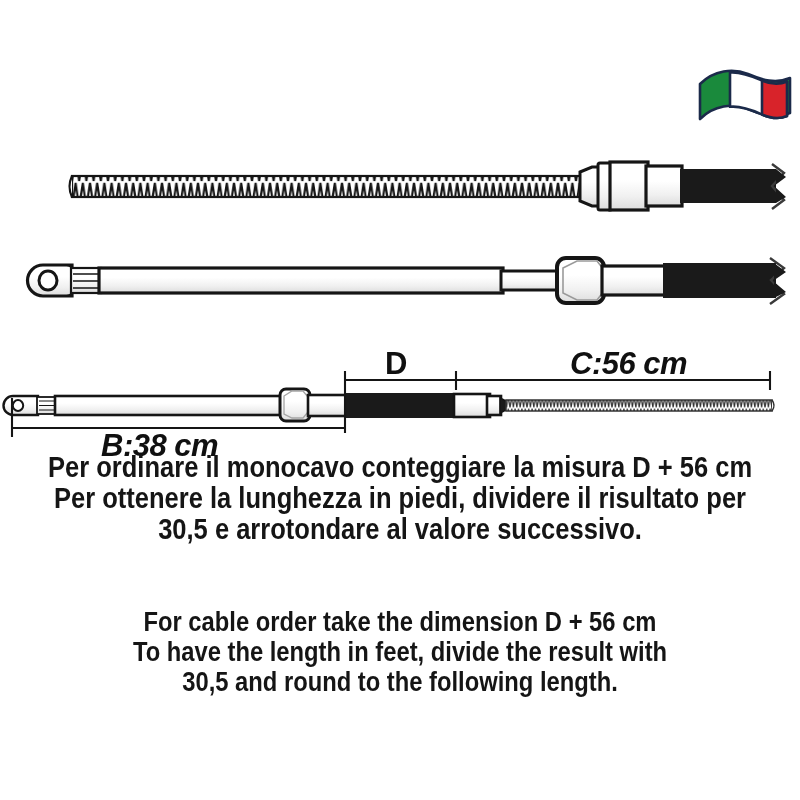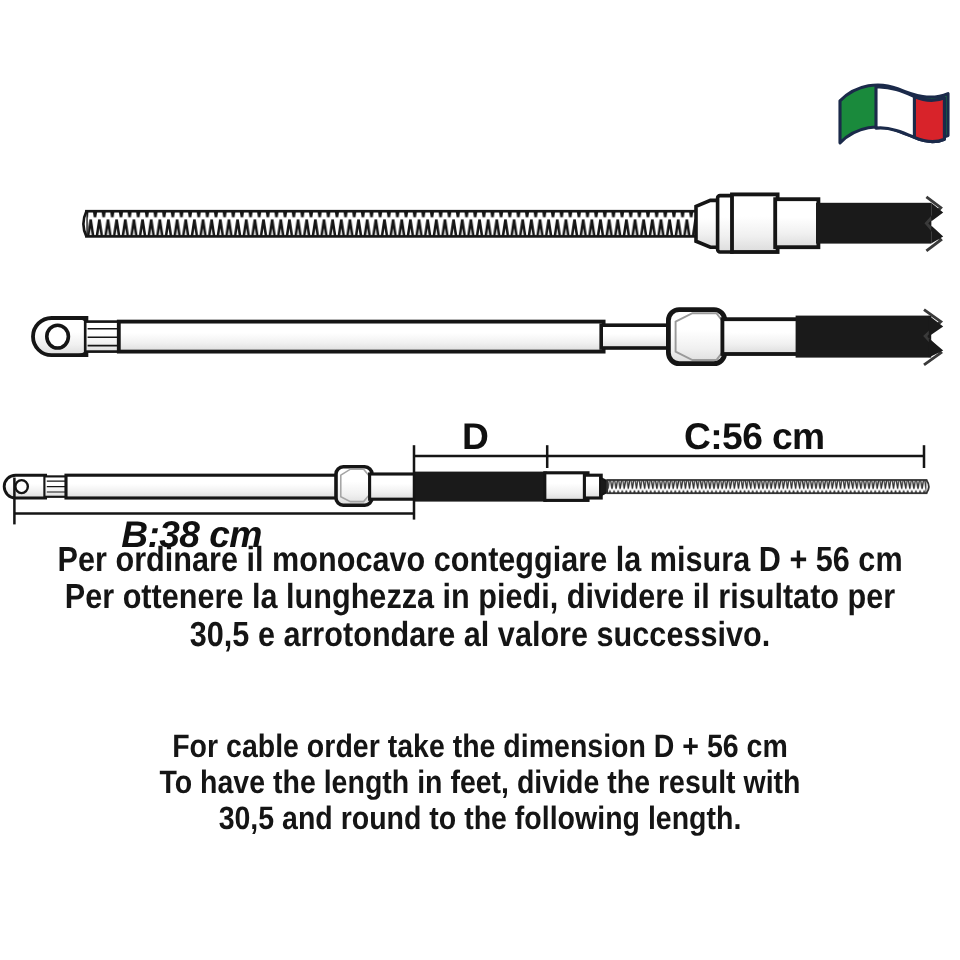--- a/index.html
+++ b/index.html
@@ -38,20 +38,21 @@
     width: 800px;
     text-align: left;
     font-size: 31px;
   }
   #label-D span.pos { position: relative; left: 385px; }
   #label-C {
     left: 0;
     top: 346px;
     width: 800px;
     font-size: 31px;
+    font-style: italic;
   }
   #label-C span.pos { position: relative; left: 570px; }
   #label-B {
     left: 0;
     top: 428px;
     width: 800px;
     font-size: 31px;
     font-style: italic;
   }
   #label-B span.pos { position: relative; left: 101px; }

